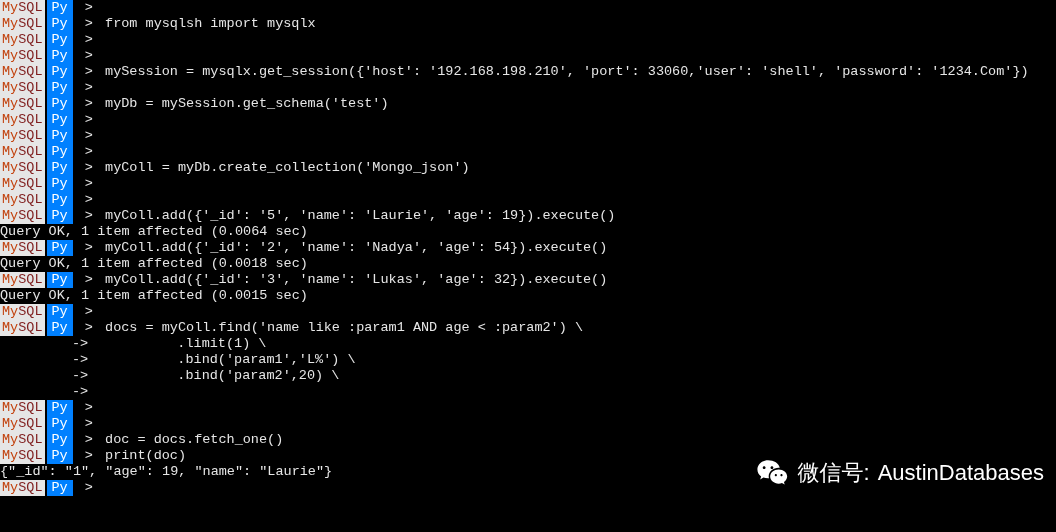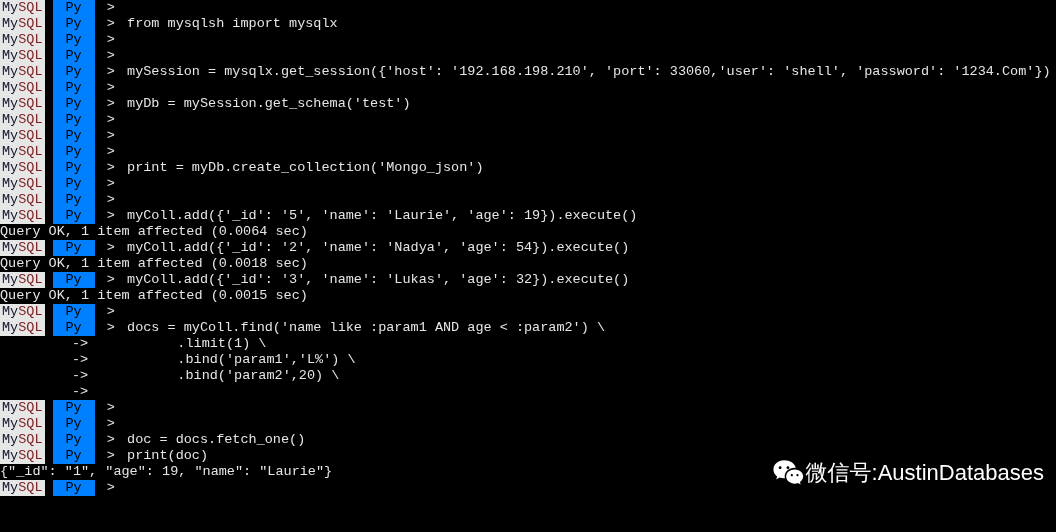--- a/index.html
+++ b/index.html
@@ -21,27 +21,27 @@
       display: flex;
       align-items: flex-start;
       white-space: pre;
     }
     .prompt-mysql {
       background: #e6e6e6;
       color: #000;
       padding: 0 2px;
       display: inline-block;
     }
-    .prompt-mysql .my { color: #0f172a; }
+    .prompt-mysql .my { color: #c2410c; }
     .prompt-mysql .sql { color: #7f1d1d; }
     .prompt-py {
       background: #0080ff;
-      color: #000000;
-      padding: 0 13px;
-      margin-left: 8px;
+      color: #ffffff;
+      padding: 0 5px;
+      margin-left: 2px;
       display: inline-block;
     }
     .arrow {
       color: #e6e6e6;
       padding: 0 4px;
     }
     .cmd {
       color: #e6e6e6;
     }
     .result {
@@ -54,20 +54,21 @@
     }
     .watermark {
       position: absolute;
       right: 12px;
       bottom: 42px;
       display: flex;
       align-items: center;
       color: #fff;
       font-family: -apple-system, "PingFang SC", "Microsoft YaHei", sans-serif;
       font-size: 22px;
+      gap: 8px;
     }
     .watermark svg {
       width: 34px;
       height: 34px;
       fill: #fff;
     }
   </style>
 </head>
 <body>
 
@@ -75,21 +76,21 @@
     <div class="line"><span class="prompt-mysql"><span class="my">My</span><span class="sql">SQL</span></span><span class="prompt-py">Py</span><span class="arrow"> &gt; </span><span class="cmd"></span></div>
     <div class="line"><span class="prompt-mysql"><span class="my">My</span><span class="sql">SQL</span></span><span class="prompt-py">Py</span><span class="arrow"> &gt; </span><span class="cmd">from mysqlsh import mysqlx</span></div>
     <div class="line"><span class="prompt-mysql"><span class="my">My</span><span class="sql">SQL</span></span><span class="prompt-py">Py</span><span class="arrow"> &gt; </span><span class="cmd"></span></div>
     <div class="line"><span class="prompt-mysql"><span class="my">My</span><span class="sql">SQL</span></span><span class="prompt-py">Py</span><span class="arrow"> &gt; </span><span class="cmd"></span></div>
     <div class="line"><span class="prompt-mysql"><span class="my">My</span><span class="sql">SQL</span></span><span class="prompt-py">Py</span><span class="arrow"> &gt; </span><span class="cmd">mySession = mysqlx.get_session({'host': '192.168.198.210', 'port': 33060,'user': 'shell', 'password': '1234.Com'})</span></div>
     <div class="line"><span class="prompt-mysql"><span class="my">My</span><span class="sql">SQL</span></span><span class="prompt-py">Py</span><span class="arrow"> &gt; </span><span class="cmd"></span></div>
     <div class="line"><span class="prompt-mysql"><span class="my">My</span><span class="sql">SQL</span></span><span class="prompt-py">Py</span><span class="arrow"> &gt; </span><span class="cmd">myDb = mySession.get_schema('test')</span></div>
     <div class="line"><span class="prompt-mysql"><span class="my">My</span><span class="sql">SQL</span></span><span class="prompt-py">Py</span><span class="arrow"> &gt; </span><span class="cmd"></span></div>
     <div class="line"><span class="prompt-mysql"><span class="my">My</span><span class="sql">SQL</span></span><span class="prompt-py">Py</span><span class="arrow"> &gt; </span><span class="cmd"></span></div>
     <div class="line"><span class="prompt-mysql"><span class="my">My</span><span class="sql">SQL</span></span><span class="prompt-py">Py</span><span class="arrow"> &gt; </span><span class="cmd"></span></div>
-    <div class="line"><span class="prompt-mysql"><span class="my">My</span><span class="sql">SQL</span></span><span class="prompt-py">Py</span><span class="arrow"> &gt; </span><span class="cmd">print = myDb.create_collection('Mongo_json')</span></div>
+    <div class="line"><span class="prompt-mysql"><span class="my">My</span><span class="sql">SQL</span></span><span class="prompt-py">Py</span><span class="arrow"> &gt; </span><span class="cmd">myColl = myDb.create_collection('Mongo_json')</span></div>
     <div class="line"><span class="prompt-mysql"><span class="my">My</span><span class="sql">SQL</span></span><span class="prompt-py">Py</span><span class="arrow"> &gt; </span><span class="cmd"></span></div>
     <div class="line"><span class="prompt-mysql"><span class="my">My</span><span class="sql">SQL</span></span><span class="prompt-py">Py</span><span class="arrow"> &gt; </span><span class="cmd"></span></div>
     <div class="line"><span class="prompt-mysql"><span class="my">My</span><span class="sql">SQL</span></span><span class="prompt-py">Py</span><span class="arrow"> &gt; </span><span class="cmd">myColl.add({'_id': '5', 'name': 'Laurie', 'age': 19}).execute()</span></div>
     <div class="line"><span class="result">Query OK, 1 item affected (0.0064 sec)</span></div>
     <div class="line"><span class="prompt-mysql"><span class="my">My</span><span class="sql">SQL</span></span><span class="prompt-py">Py</span><span class="arrow"> &gt; </span><span class="cmd">myColl.add({'_id': '2', 'name': 'Nadya', 'age': 54}).execute()</span></div>
     <div class="line"><span class="result">Query OK, 1 item affected (0.0018 sec)</span></div>
     <div class="line"><span class="prompt-mysql"><span class="my">My</span><span class="sql">SQL</span></span><span class="prompt-py">Py</span><span class="arrow"> &gt; </span><span class="cmd">myColl.add({'_id': '3', 'name': 'Lukas', 'age': 32}).execute()</span></div>
     <div class="line"><span class="result">Query OK, 1 item affected (0.0015 sec)</span></div>
     <div class="line"><span class="prompt-mysql"><span class="my">My</span><span class="sql">SQL</span></span><span class="prompt-py">Py</span><span class="arrow"> &gt; </span><span class="cmd"></span></div>
     <div class="line"><span class="prompt-mysql"><span class="my">My</span><span class="sql">SQL</span></span><span class="prompt-py">Py</span><span class="arrow"> &gt; </span><span class="cmd">docs = myColl.find('name like :param1 AND age &lt; :param2') \</span></div>

